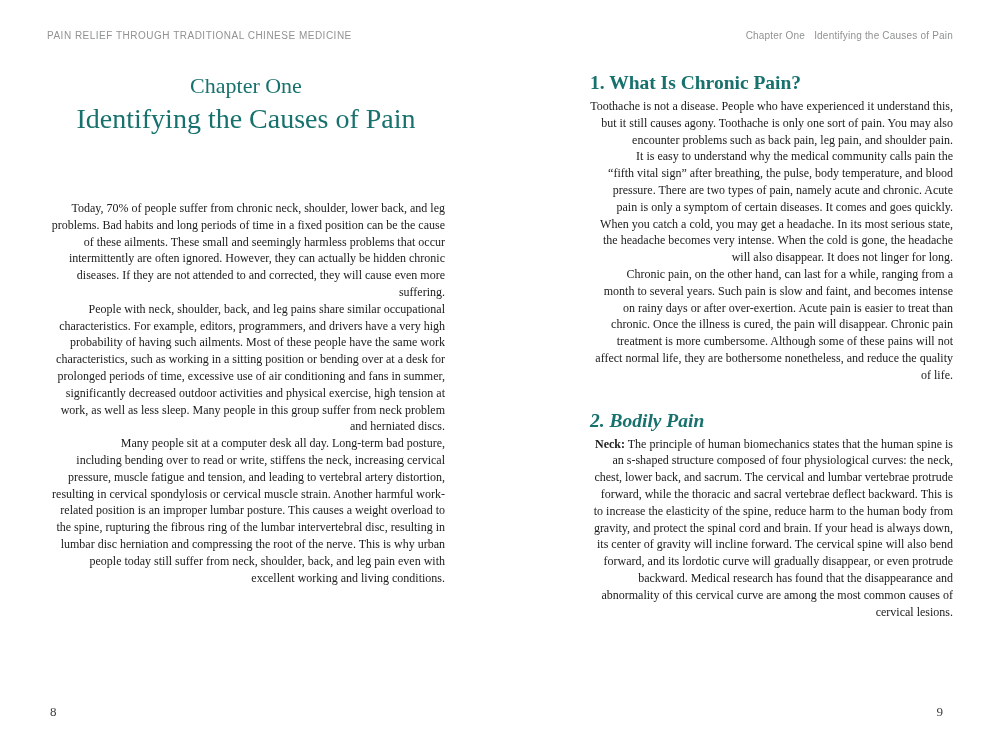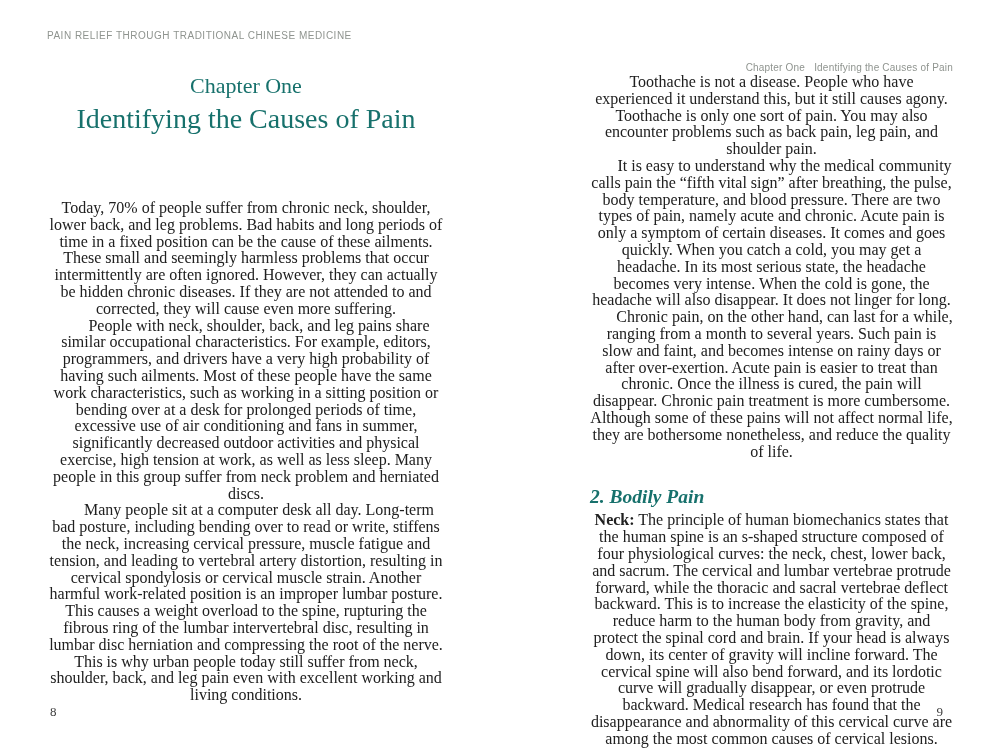--- a/index.html
+++ b/index.html
@@ -13,21 +13,21 @@
     height: 750px;
     background: #ffffff;
     font-family: "Liberation Serif", serif;
     overflow: hidden;
   }
   .page {
     position: absolute;
     top: 30px;
   }
   .page-left  { left: 47px;  width: 398px; }
-  .page-right { left: 590px; width: 363px; margin-top: 32px; }
+  .page-right { left: 590px; width: 363px; }
 
   .running-head {
     font-family: "Liberation Sans", sans-serif;
     font-size: 10px;
     line-height: 12px;
     color: var(--gray, #8f948f);
     letter-spacing: 0.5px;
     white-space: nowrap;
   }
   .running-head.rh-right { text-align: right; letter-spacing: 0.2px; }
@@ -47,24 +47,24 @@
     font-size: 28px;
     line-height: 33px;
     margin-top: 3px;
   }
 
   .body-text {
     margin-top: 65px;
   }
   .para {
     margin: 0;
-    font-size: 16px;
+    font-size: 12px;
     line-height: 16.8px;
     color: var(--ink, #202020);
-    text-align: center;
+    text-align: right;
   }
   .para.indent { text-indent: 26px; }
 
   .section-heading {
     font-family: "Liberation Serif", serif;
     font-weight: bold;
     font-size: 19.5px;
     line-height: 23px;
     color: var(--teal, #17716c);
     margin: 0 0 4px 0;
@@ -100,20 +100,21 @@
     <div class="body-text">
       <p class="para">Today, 70% of people suffer from chronic neck, shoulder, lower back, and leg problems. Bad habits and long periods of time in a fixed position can be the cause of these ailments. These small and seemingly harmless problems that occur intermittently are often ignored. However, they can actually be hidden chronic diseases. If they are not attended to and corrected, they will cause even more suffering.</p>
       <p class="para indent">People with neck, shoulder, back, and leg pains share similar occupational characteristics. For example, editors, programmers, and drivers have a very high probability of having such ailments. Most of these people have the same work characteristics, such as working in a sitting position or bending over at a desk for prolonged periods of time, excessive use of air conditioning and fans in summer, significantly decreased outdoor activities and physical exercise, high tension at work, as well as less sleep. Many people in this group suffer from neck problem and herniated discs.</p>
       <p class="para indent">Many people sit at a computer desk all day. Long-term bad posture, including bending over to read or write, stiffens the neck, increasing cervical pressure, muscle fatigue and tension, and leading to vertebral artery distortion, resulting in cervical spondylosis or cervical muscle strain. Another harmful work-related position is an improper lumbar posture. This causes a weight overload to the spine, rupturing the fibrous ring of the lumbar intervertebral disc, resulting in lumbar disc herniation and compressing the root of the nerve. This is why urban people today still suffer from neck, shoulder, back, and leg pain even with excellent working and living conditions.</p>
     </div>
   </div>
 
   <div class="page page-right">
     <div class="running-head rh-right"><span>Chapter One</span><span class="rh-sep"></span><span>Identifying the Causes of Pain</span></div>
 
+    <h2 class="section-heading first">1. What Is Chronic Pain?</h2>
 
     <p class="para">Toothache is not a disease. People who have experienced it understand this, but it still causes agony. Toothache is only one sort of pain. You may also encounter problems such as back pain, leg pain, and shoulder pain.</p>
     <p class="para indent">It is easy to understand why the medical community calls pain the “fifth vital sign” after breathing, the pulse, body temperature, and blood pressure. There are two types of pain, namely acute and chronic. Acute pain is only a symptom of certain diseases. It comes and goes quickly. When you catch a cold, you may get a headache. In its most serious state, the headache becomes very intense. When the cold is gone, the headache will also disappear. It does not linger for long.</p>
     <p class="para indent">Chronic pain, on the other hand, can last for a while, ranging from a month to several years. Such pain is slow and faint, and becomes intense on rainy days or after over-exertion. Acute pain is easier to treat than chronic. Once the illness is cured, the pain will disappear. Chronic pain treatment is more cumbersome. Although some of these pains will not affect normal life, they are bothersome nonetheless, and reduce the quality of life.</p>
 
     <h2 class="section-heading second">2. Bodily Pain</h2>
 
     <p class="para"><span class="lead-term">Neck:</span><span> The principle of human biomechanics states that the human spine is an s-shaped structure composed of four physiological curves: the neck, chest, lower back, and sacrum. The cervical and lumbar vertebrae protrude forward, while the thoracic and sacral vertebrae deflect backward. This is to increase the elasticity of the spine, reduce harm to the human body from gravity, and protect the spinal cord and brain. If your head is always down, its center of gravity will incline forward. The cervical spine will also bend forward, and its lordotic curve will gradually disappear, or even protrude backward. Medical research has found that the disappearance and abnormality of this cervical curve are among the most common causes of cervical lesions.</span></p>
   </div>
 

